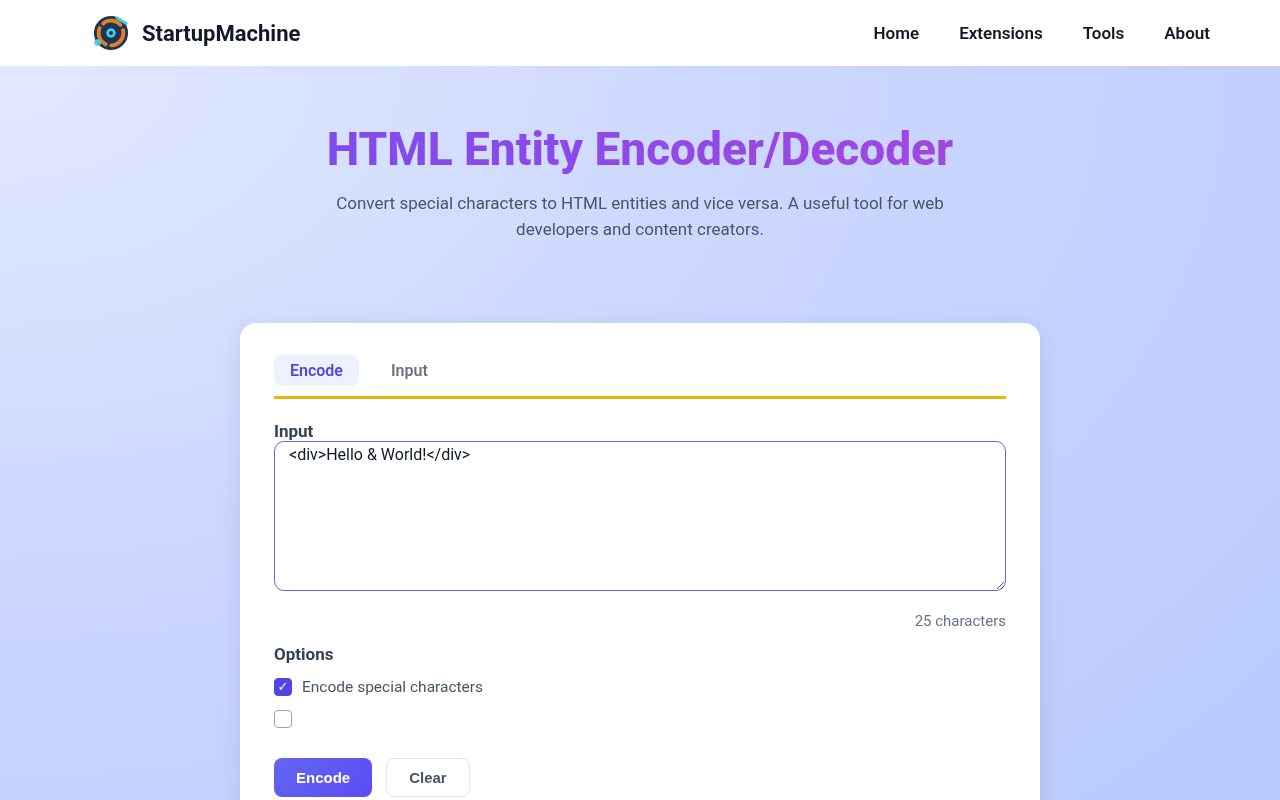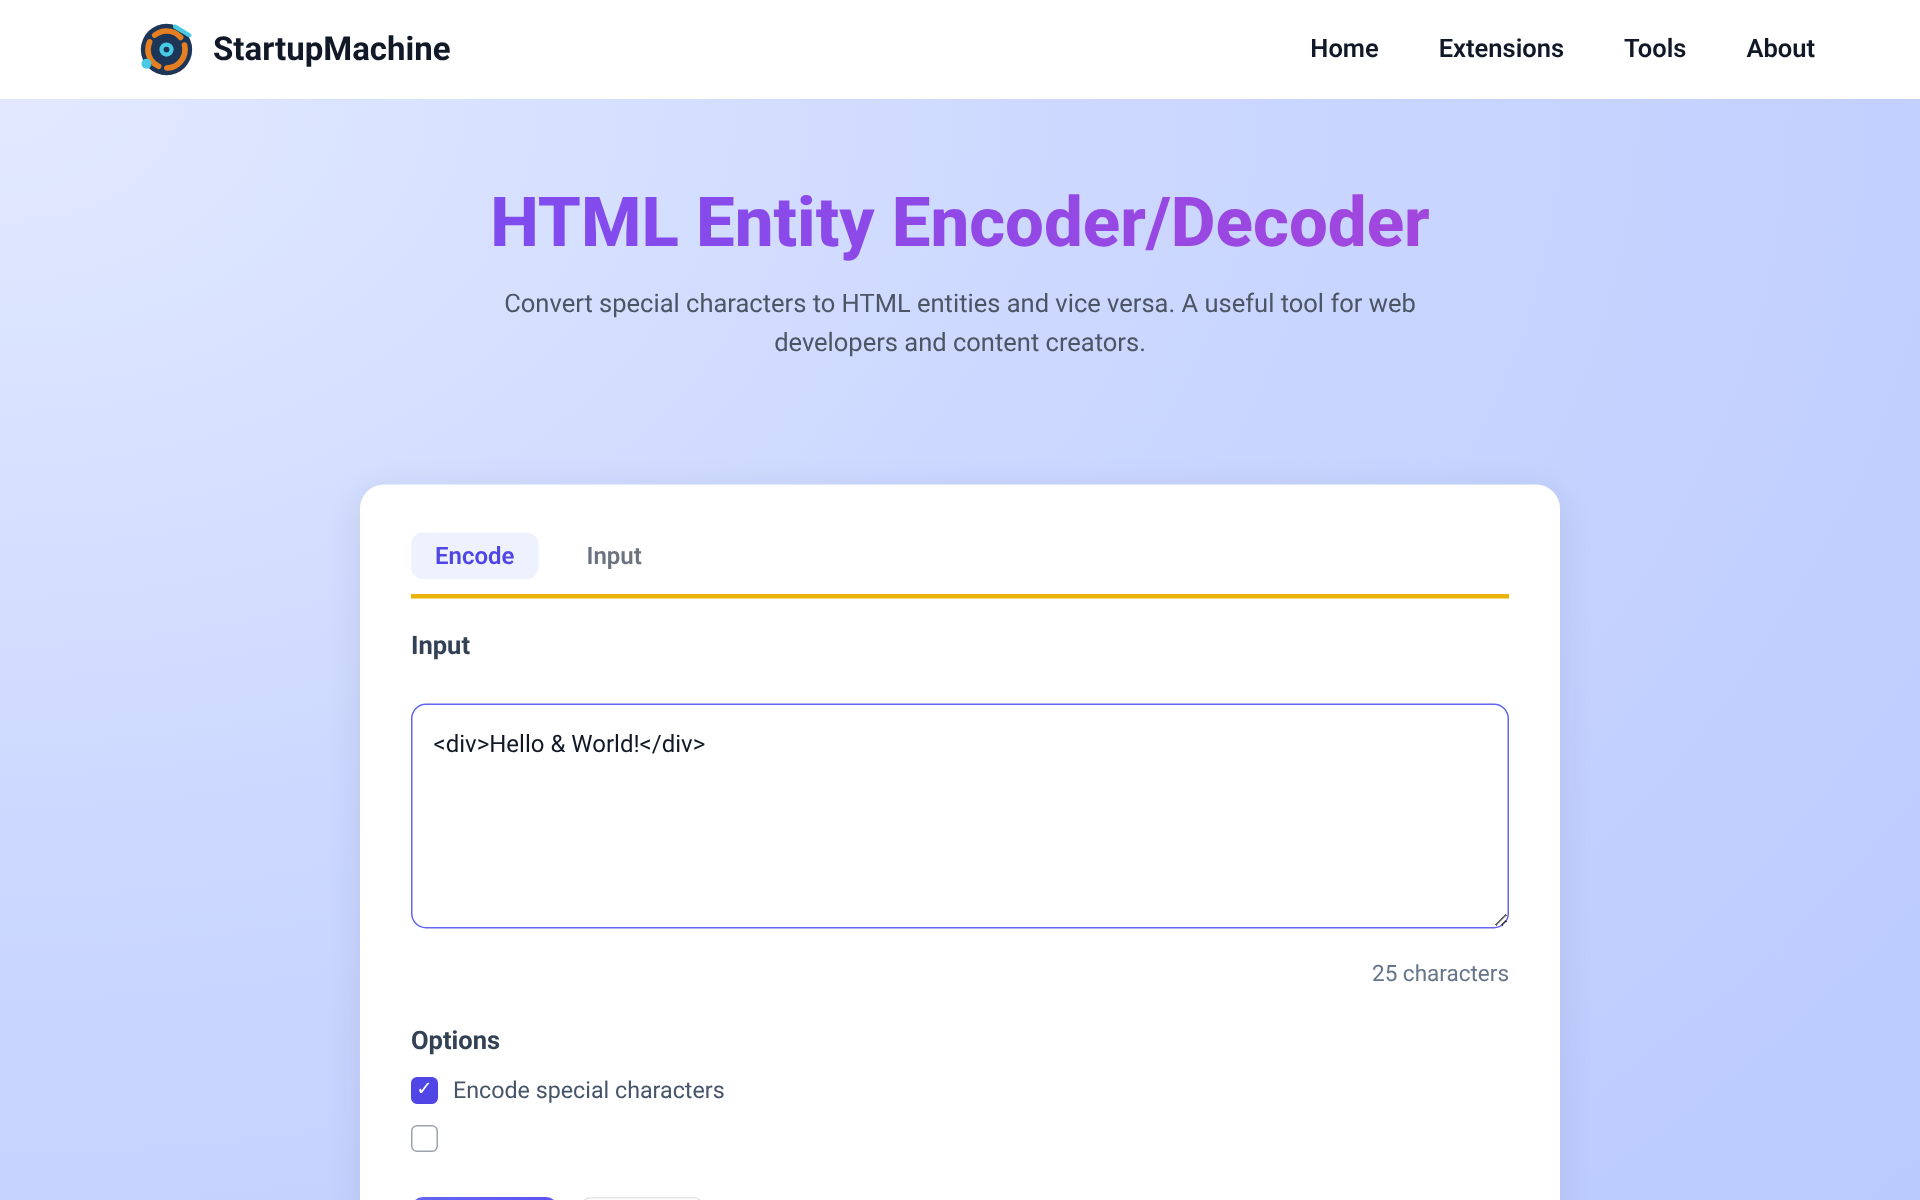--- a/index.html
+++ b/index.html
@@ -99,40 +99,40 @@
       background: #eef2ff;
       color: #4f46e5;
     }
     .section-label {
       margin-top: 22px;
       font-size: 17px;
       font-weight: 700;
       color: #334155;
     }
     .input-area {
-      margin-top: 28px;
+      margin-top: 0;
       width: 100%;
       height: 150px;
       border: 1.5px solid #6366f1;
       border-radius: 10px;
-      padding: 16px 14px;
+      padding: 3px 14px;
       font-size: 16px;
       font-family: -apple-system, BlinkMacSystemFont, "Segoe UI", Roboto, Helvetica, Arial, sans-serif;
       resize: vertical;
       outline: none;
       color: #111827;
     }
     .char-count {
       text-align: right;
       color: #64748b;
       font-size: 15px;
       margin-top: 17px;
     }
     .options {
-      margin-top: 26px;
+      margin-top: 14px;
     }
     .options-title {
       font-size: 17px;
       font-weight: 700;
       color: #334155;
     }
     .option-row {
       display: flex;
       align-items: center;
       gap: 10px;

